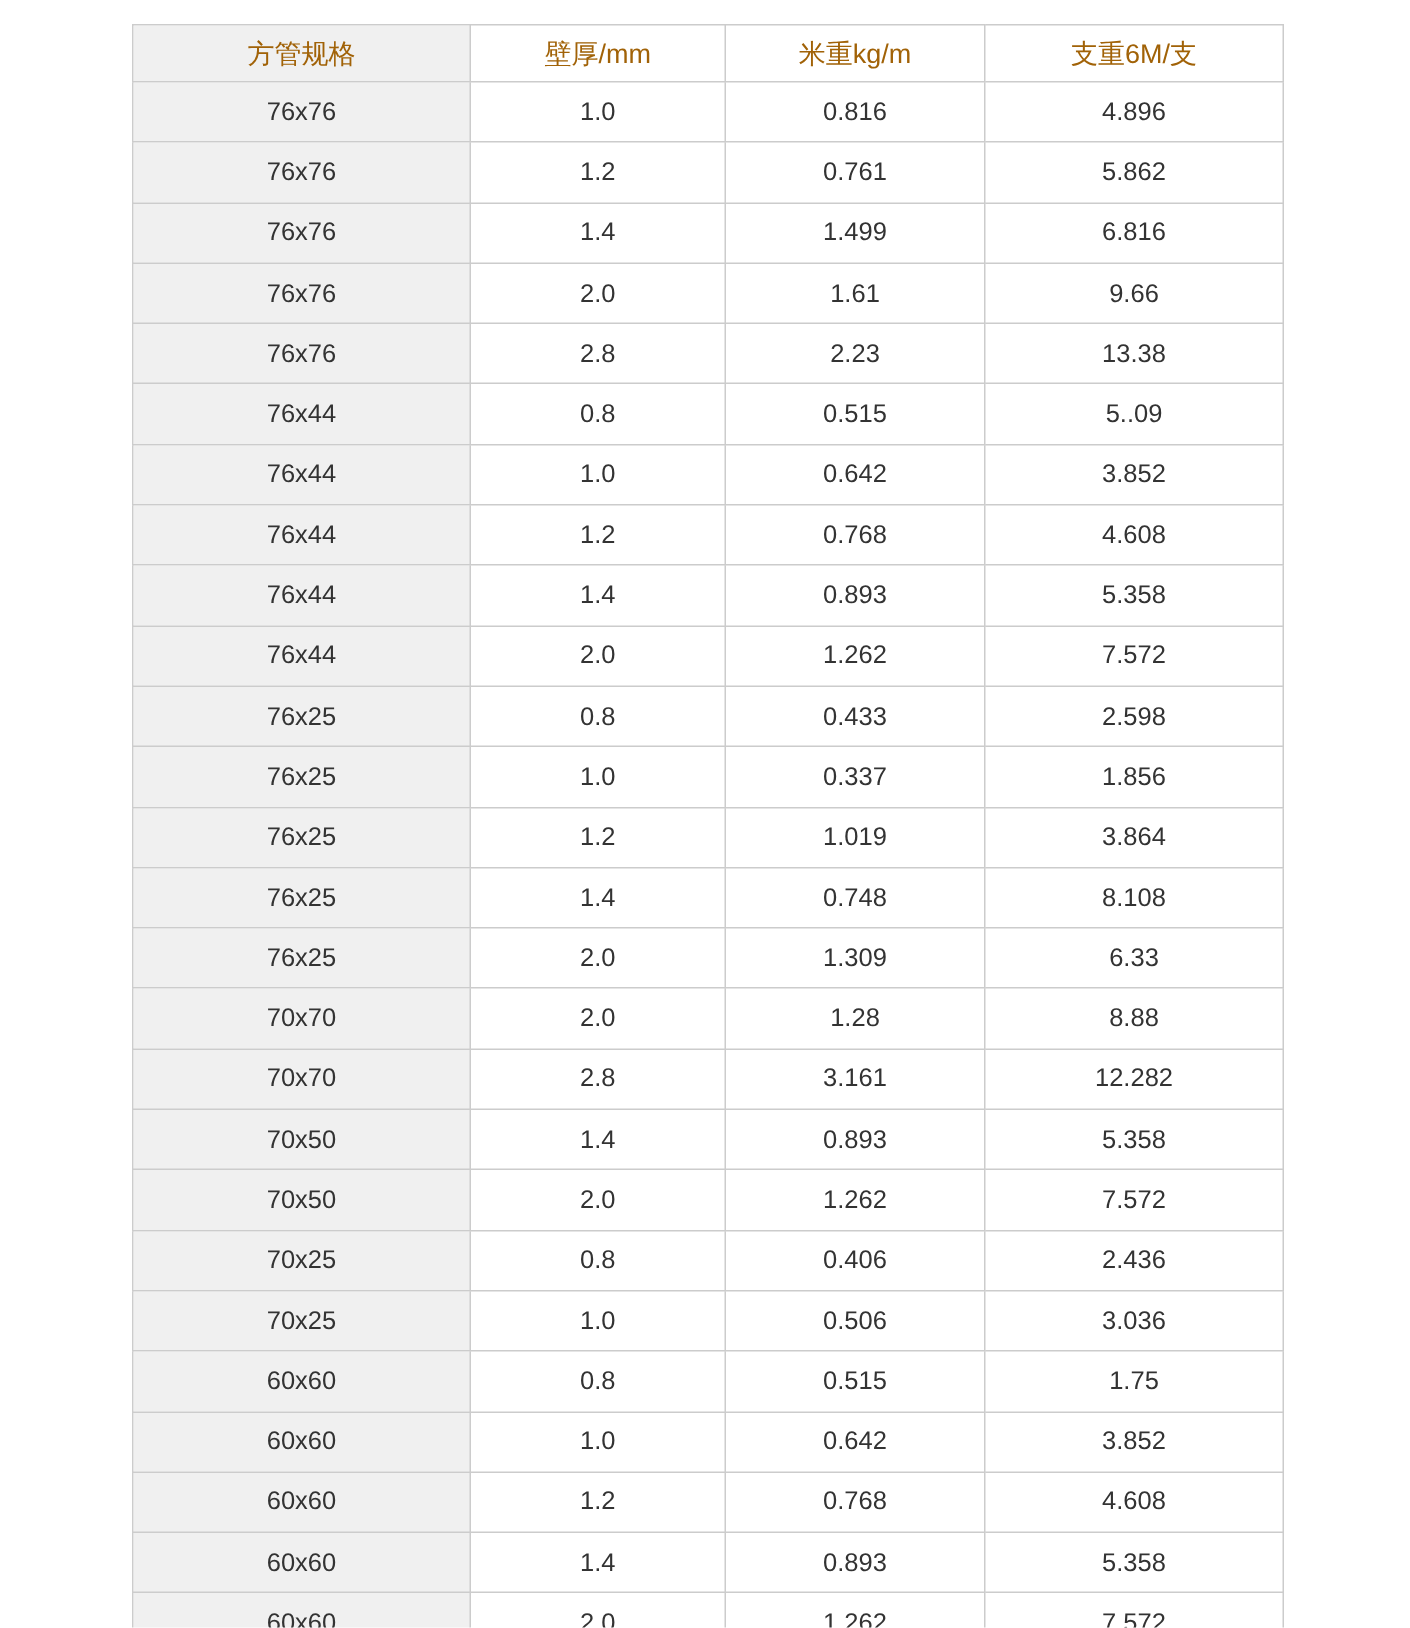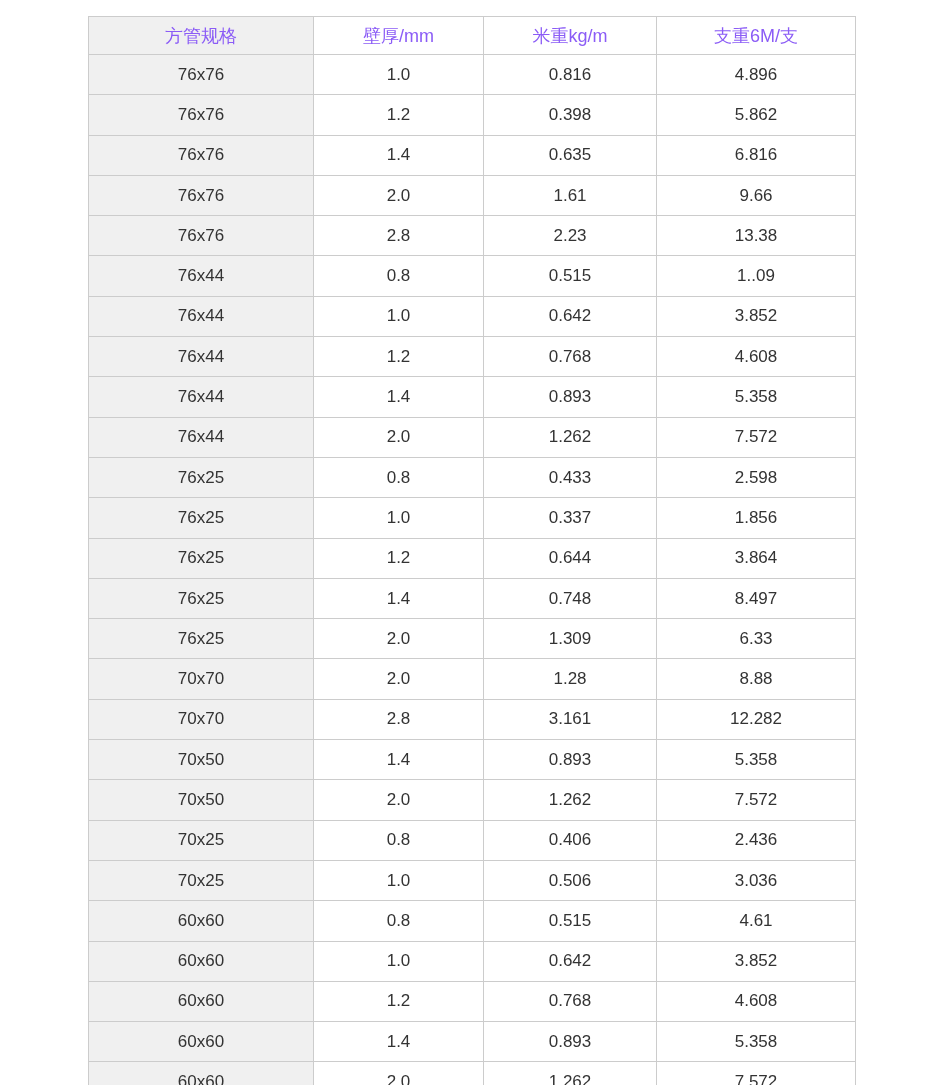--- a/index.html
+++ b/index.html
@@ -36,21 +36,21 @@
     color: #333333;
     padding: 0;
     background: #ffffff;
     overflow: hidden;
     white-space: nowrap;
   }
   .spec-table th {
     height: 37px;
     font-size: 18px;
     font-weight: 500;
-    color: #8b5cf6;
+    color: #a16207;
     margin-top: 37px;
   }
   .spec-table td {
     height: 39.3px;
     font-size: 17px;
     font-weight: 400;
   }
   .spec-table th:first-child,
   .spec-table td:first-child {
     background: #f0f0f0;
@@ -78,46 +78,46 @@
     <tbody>
         <tr>
           <td>76x76</td>
           <td>1.0</td>
           <td>0.816</td>
           <td>4.896</td>
         </tr>
         <tr>
           <td>76x76</td>
           <td>1.2</td>
-          <td>0.398</td>
+          <td>0.761</td>
           <td>5.862</td>
         </tr>
         <tr>
           <td>76x76</td>
           <td>1.4</td>
-          <td>0.635</td>
+          <td>1.499</td>
           <td>6.816</td>
         </tr>
         <tr>
           <td>76x76</td>
           <td>2.0</td>
           <td>1.61</td>
           <td>9.66</td>
         </tr>
         <tr>
           <td>76x76</td>
           <td>2.8</td>
           <td>2.23</td>
           <td>13.38</td>
         </tr>
         <tr>
           <td>76x44</td>
           <td>0.8</td>
           <td>0.515</td>
-          <td>1..09</td>
+          <td>5..09</td>
         </tr>
         <tr>
           <td>76x44</td>
           <td>1.0</td>
           <td>0.642</td>
           <td>3.852</td>
         </tr>
         <tr>
           <td>76x44</td>
           <td>1.2</td>
@@ -144,28 +144,28 @@
         </tr>
         <tr>
           <td>76x25</td>
           <td>1.0</td>
           <td>0.337</td>
           <td>1.856</td>
         </tr>
         <tr>
           <td>76x25</td>
           <td>1.2</td>
-          <td>0.644</td>
+          <td>1.019</td>
           <td>3.864</td>
         </tr>
         <tr>
           <td>76x25</td>
           <td>1.4</td>
           <td>0.748</td>
-          <td>8.497</td>
+          <td>8.108</td>
         </tr>
         <tr>
           <td>76x25</td>
           <td>2.0</td>
           <td>1.309</td>
           <td>6.33</td>
         </tr>
         <tr>
           <td>70x70</td>
           <td>2.0</td>
@@ -199,21 +199,21 @@
         <tr>
           <td>70x25</td>
           <td>1.0</td>
           <td>0.506</td>
           <td>3.036</td>
         </tr>
         <tr>
           <td>60x60</td>
           <td>0.8</td>
           <td>0.515</td>
-          <td>4.61</td>
+          <td>1.75</td>
         </tr>
         <tr>
           <td>60x60</td>
           <td>1.0</td>
           <td>0.642</td>
           <td>3.852</td>
         </tr>
         <tr>
           <td>60x60</td>
           <td>1.2</td>

